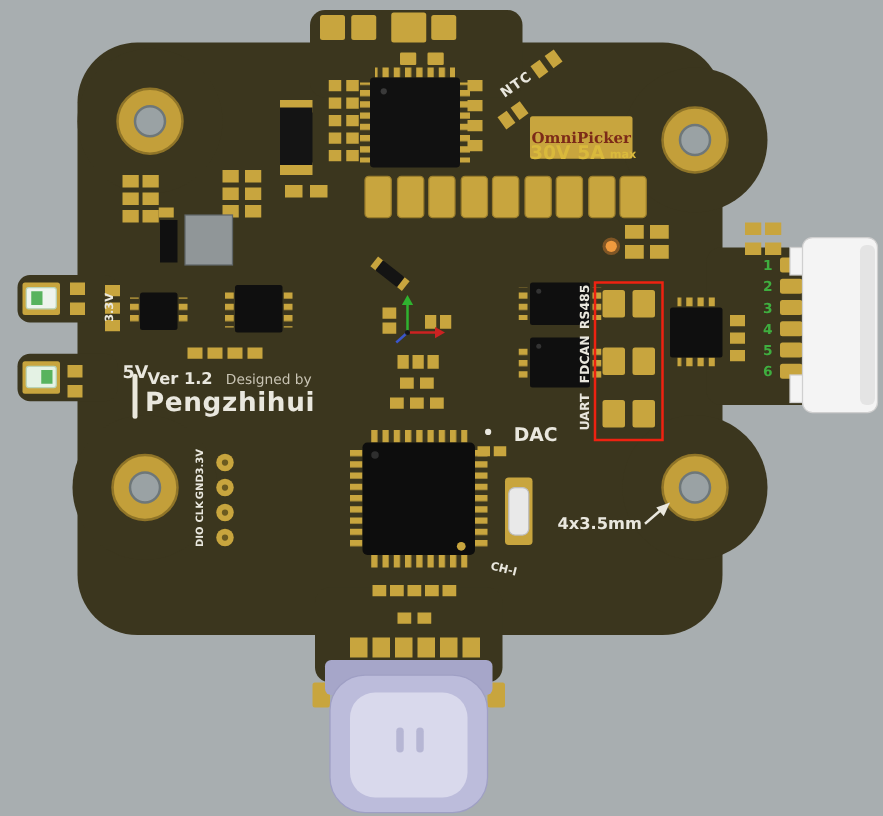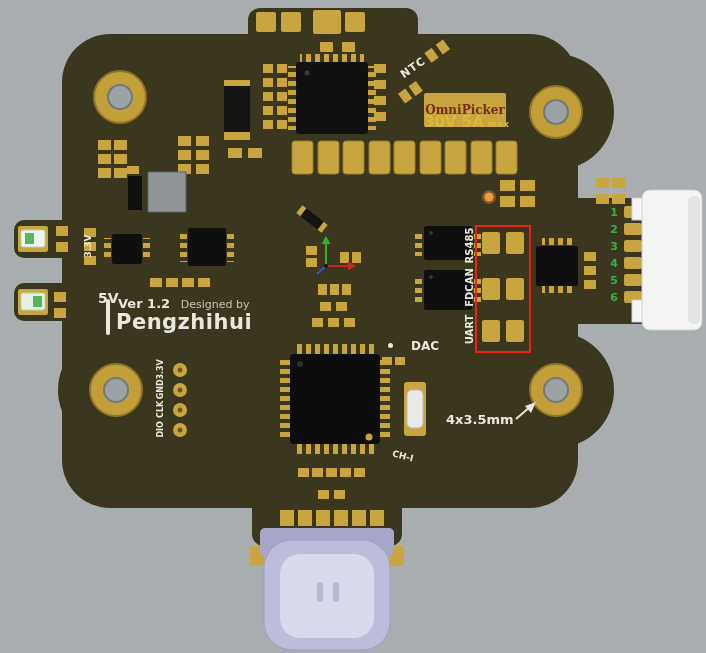--- a/index.html
+++ b/index.html
@@ -333,21 +333,21 @@
   <div class="verbar" style="left:106px;top:299px;"></div>
   <div class="lbl" style="left:118px;top:297px;font-size:13px;font-weight:bold;">
     <span>Ver 1.2</span>
     <span style="font-size:11px;font-weight:normal;color:#c9c4b4;margin-left:6px;">Designed by</span>
   </div>
   <div class="lbl" style="left:116px;top:311px;font-size:21px;font-weight:bold;letter-spacing:0.5px;">Pengzhihui</div>
 
   <div class="vlab" style="left:74px;top:241px;width:30px;font-size:9px;">3.3V</div>
   <div class="lbl" style="left:98px;top:291px;font-size:14px;font-weight:bold;">5V</div>
 
-  <div class="lbl" style="left:411px;top:340px;font-size:12px;font-weight:bold;">DAC</div>
+  <div class="lbl" style="left:411px;top:340px;font-size:15px;font-weight:bold;">DAC</div>
   <div class="lbl" style="left:388px;top:343px;width:5px;height:5px;background:#e9e7de;border-radius:50%;"></div>
 
   <div class="lbl" style="left:392px;top:452px;font-size:9px;font-weight:bold;transform:rotate(14deg);">CH-I</div>
 
   <div class="lbl" style="left:446px;top:413px;font-size:13px;font-weight:bold;">4x3.5mm</div>
 
   <div class="vlab" style="left:148px;top:365px;width:26px;font-size:8px;">3.3V</div>
   <div class="vlab" style="left:148px;top:385px;width:26px;font-size:8px;">GND</div>
   <div class="vlab" style="left:148px;top:405px;width:26px;font-size:8px;">CLK</div>
   <div class="vlab" style="left:148px;top:425px;width:26px;font-size:8px;">DIO</div>

